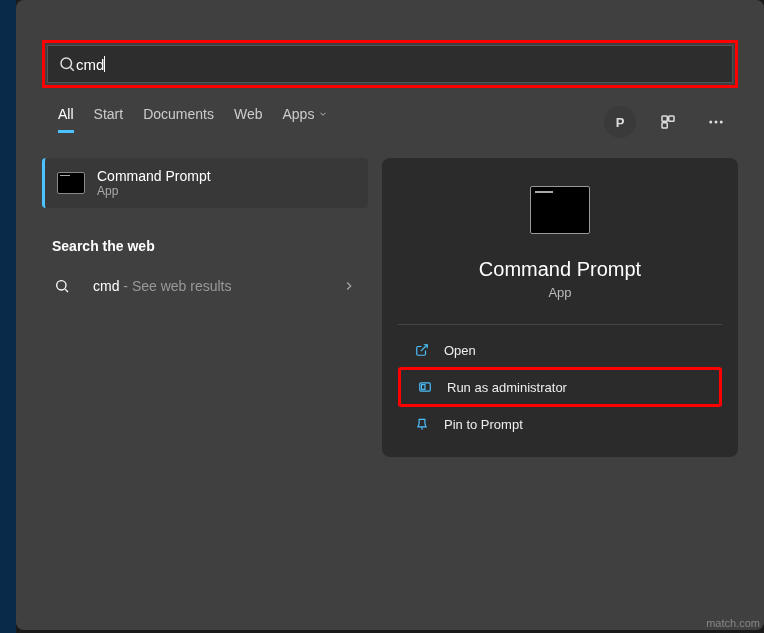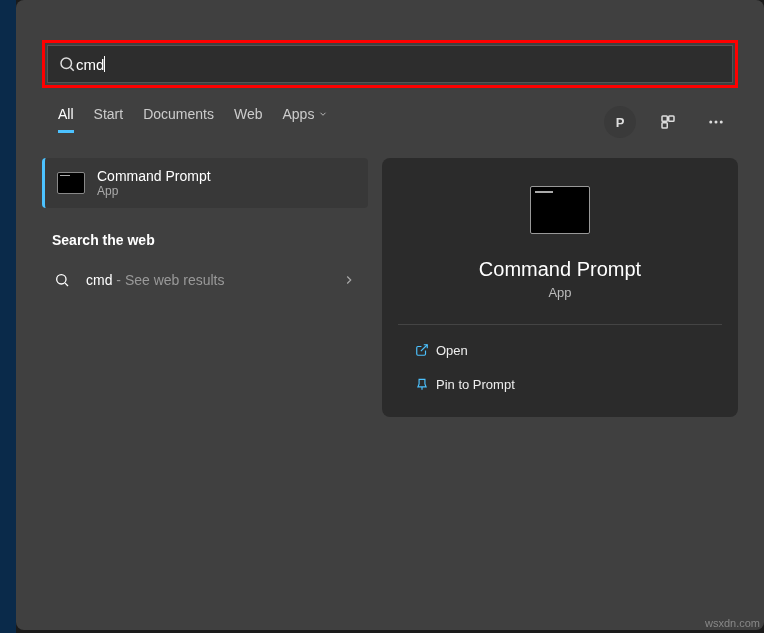--- a/index.html
+++ b/index.html
@@ -23,32 +23,32 @@
   .left { width: 326px; }
   .right { flex: 1; background: #2b2b2b; border-radius: 8px; padding: 28px 16px 16px 16px; display: flex; flex-direction: column; align-items: center; }
 
   .section-hdr { color: #fff; font-size: 14px; font-weight: 600; padding: 6px 10px 10px 10px; }
   .result { background: #383838; border-radius: 4px; display: flex; align-items: center; padding: 10px 12px; gap: 12px; border-left: 3px solid #4cc2ff; }
   .app-thumb { width: 28px; height: 22px; background: #000; border: 1px solid #888; border-radius: 2px; position: relative; }
   .app-thumb::before { content: ""; position: absolute; top: 2px; left: 2px; width: 10px; height: 1px; background: #aaa; }
   .res-title { color: #fff; font-size: 14px; }
   .res-sub { color: #aaa; font-size: 12px; }
 
-  .web-item { display: flex; align-items: center; padding: 14px 12px; gap: 16px; color: #fff; font-size: 14px; cursor: pointer; }
+  .web-item { display: flex; align-items: center; padding: 14px 12px; gap: 23px; color: #fff; font-size: 14px; cursor: pointer; }
   .web-item .sub { color: #999; }
   .chev { margin-left: auto; color: #aaa; }
 
   .app-ico { width: 60px; height: 48px; background: #000; border: 1px solid #999; border-radius: 2px; margin-bottom: 24px; position: relative; }
   .app-ico::before { content: ""; position: absolute; top: 4px; left: 4px; width: 18px; height: 2px; background: #aaa; }
   .app-name { color: #fff; font-size: 20px; font-weight: 400; margin-bottom: 4px; }
   .app-type { color: #bbb; font-size: 13px; margin-bottom: 24px; }
   .divider { width: 100%; height: 1px; background: #444; margin-bottom: 8px; }
 
   .actions { width: 100%; }
-  .action { display: flex; align-items: center; gap: 6px; padding: 9px 16px; color: #eee; font-size: 13px; cursor: pointer; border-radius: 3px; }
+  .action { display: flex; align-items: center; gap: 14px; padding: 9px 16px; color: #eee; font-size: 13px; cursor: pointer; border-radius: 3px; }
   .action .aicon { width: 16px; height: 16px; color: #4cc2ff; display: flex; align-items: center; justify-content: center; }
   .action.hl { border: 3px solid #ff0000; }
 
   .watermark { position: absolute; bottom: 4px; right: 4px; color: #888; font-size: 11px; }
   .edge { position:absolute; left:0; top:0; width:16px; height:633px; background:#0a2a4a; }
 </style>
 </head>
 <body>
 
 <div class="edge"></div>
@@ -98,21 +98,21 @@
   <div class="content">
     <div class="left">
       <div class="result">
         <div class="app-thumb"></div>
         <div>
           <div class="res-title">Command Prompt</div>
           <div class="res-sub">App</div>
         </div>
       </div>
 
-      <div class="section-hdr" style="margin-top:18px;">Search the web</div>
+      <div class="section-hdr" style="margin-top:24px;">Search the web</div>
       <div class="web-item">
         <svg width="16" height="16" viewBox="0 0 24 24" fill="none" stroke="currentColor" stroke-width="2">
             <circle cx="11" cy="11" r="7"></circle>
             <line x1="21" y1="21" x2="16.65" y2="16.65"></line>
           </svg>
         <span><span>cmd</span><span class="sub"> - See web results</span></span>
         <svg class="chev" width="14" height="14" viewBox="0 0 24 24" fill="none" stroke="currentColor" stroke-width="2">
             <polyline points="9 18 15 12 9 6"></polyline>
           </svg>
       </div>
@@ -128,27 +128,36 @@
         <div class="action">
           <span class="aicon">
               <svg width="14" height="14" viewBox="0 0 24 24" fill="none" stroke="currentColor" stroke-width="2">
                 <path d="M18 13v6a2 2 0 0 1-2 2H5a2 2 0 0 1-2-2V8a2 2 0 0 1 2-2h6"></path>
                 <polyline points="15 3 21 3 21 9"></polyline>
                 <line x1="10" y1="14" x2="21" y2="3"></line>
               </svg>
             </span>
           <span>Open</span>
         </div>
+        <div class="action hl">
+          <span class="aicon">
+              <svg width="14" height="14" viewBox="0 0 24 24" fill="none" stroke="currentColor" stroke-width="2">
+                <rect x="3" y="5" width="18" height="14" rx="2"></rect>
+                <rect x="6" y="8" width="6" height="8"></rect>
+              </svg>
+            </span>
+          <span>Run as administrator</span>
+        </div>
         <div class="action">
           <span class="aicon">
               <svg width="14" height="14" viewBox="0 0 24 24" fill="none" stroke="currentColor" stroke-width="2">
                 <line x1="12" y1="17" x2="12" y2="22"></line>
                 <path d="M5 17h14l-2-5V4H7v8z"></path>
               </svg>
             </span>
           <span>Pin to Prompt</span>
         </div>
       </div>
     </div>
   </div>
 </div>
 
-<div class="watermark">wsxdn.com</div>
+<div class="watermark">match.com</div>
 
 </body></html>

